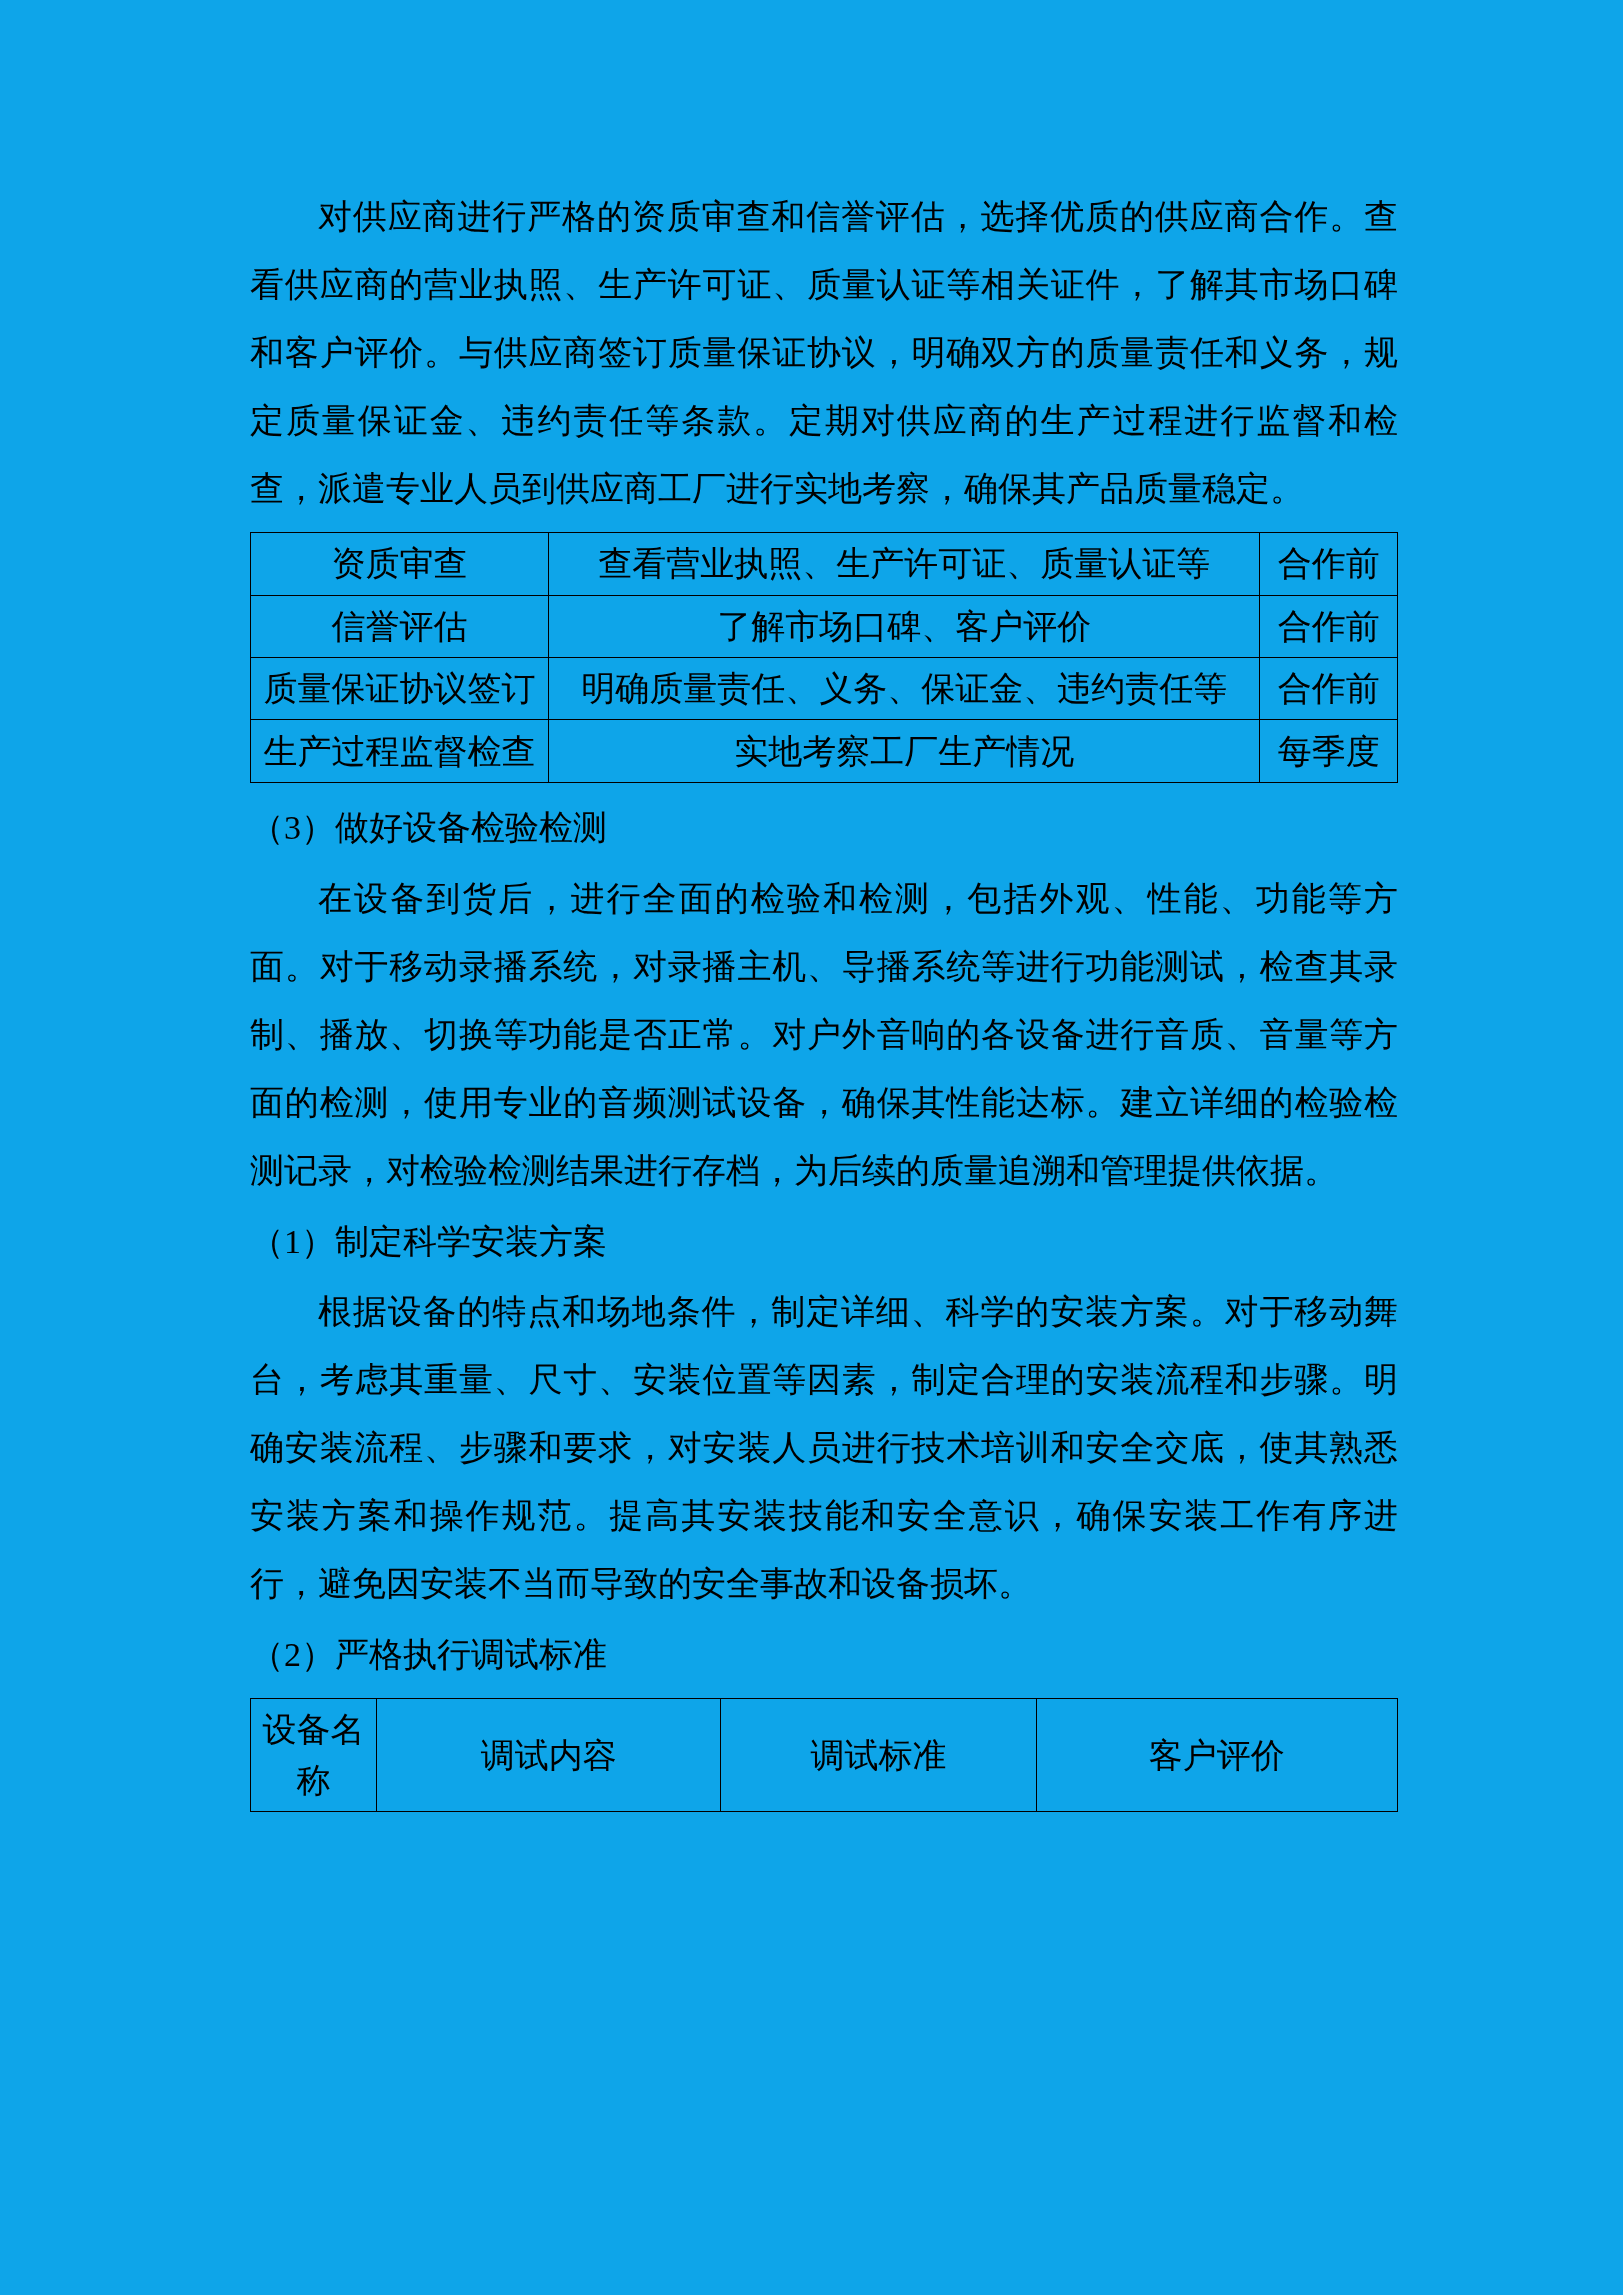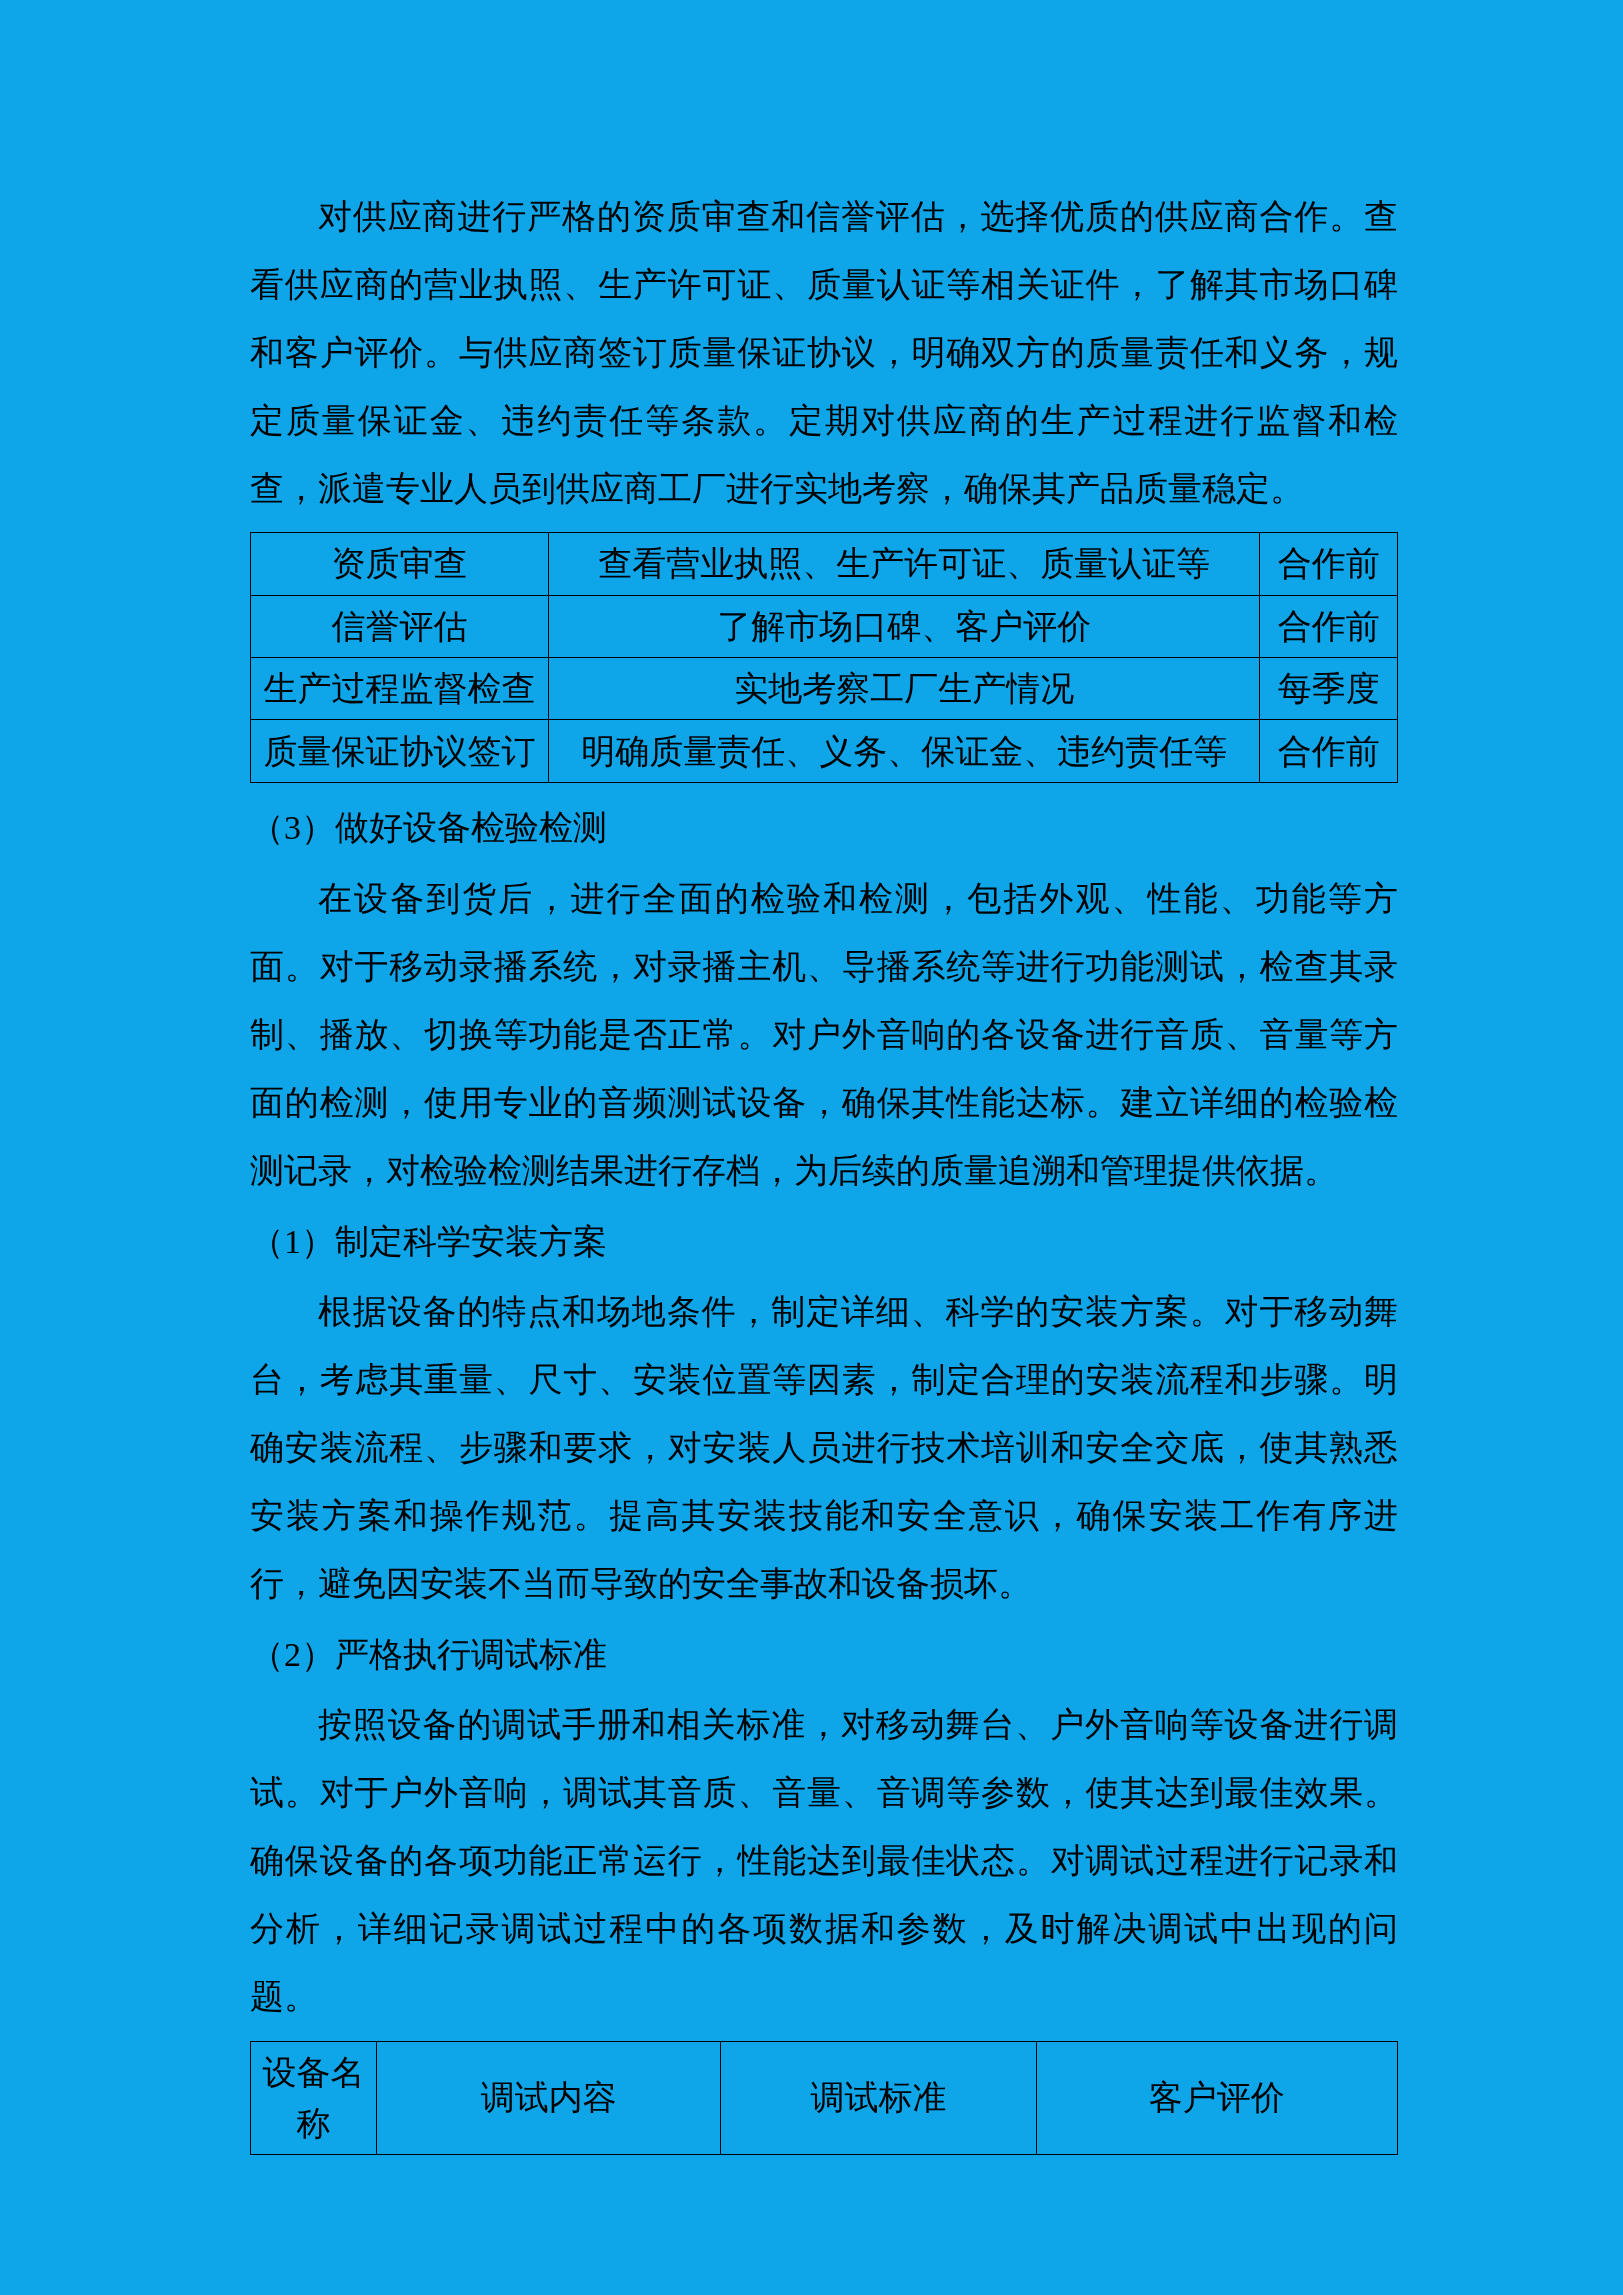--- a/index.html
+++ b/index.html
@@ -76,44 +76,43 @@
       <td>资质审查</td>
       <td>查看营业执照、生产许可证、质量认证等</td>
       <td>合作前</td>
     </tr>
     <tr>
       <td>信誉评估</td>
       <td>了解市场口碑、客户评价</td>
       <td>合作前</td>
     </tr>
     <tr>
+      <td>质量保证协议签订</td>
+      <td>明确质量责任、义务、保证金、违约责任等</td>
+      <td>合作前</td>
+    </tr>
+    <tr>
       <td>生产过程监督检查</td>
       <td>实地考察工厂生产情况</td>
       <td>每季度</td>
-    </tr>
-    <tr>
-      <td>质量保证协议签订</td>
-      <td>明确质量责任、义务、保证金、违约责任等</td>
-      <td>合作前</td>
     </tr>
   </tbody>
     </table>
 
   <p class="para heading">（3）做好设备检验检测</p>
 
   <p class="para indent">在设备到货后，进行全面的检验和检测，包括外观、性能、功能等方面。对于移动录播系统，对录播主机、导播系统等进行功能测试，检查其录制、播放、切换等功能是否正常。对户外音响的各设备进行音质、音量等方面的检测，使用专业的音频测试设备，确保其性能达标。建立详细的检验检测记录，对检验检测结果进行存档，为后续的质量追溯和管理提供依据。</p>
 
 
   <p class="para heading">（1）制定科学安装方案</p>
 
   <p class="para indent">根据设备的特点和场地条件，制定详细、科学的安装方案。对于移动舞台，考虑其重量、尺寸、安装位置等因素，制定合理的安装流程和步骤。明确安装流程、步骤和要求，对安装人员进行技术培训和安全交底，使其熟悉安装方案和操作规范。提高其安装技能和安全意识，确保安装工作有序进行，避免因安装不当而导致的安全事故和设备损坏。</p>
 
   <p class="para heading">（2）严格执行调试标准</p>
 
-  <p class="para indent">按照设备的调试手册和相关标准，对移动舞台、户外音响等设备进行调试。对于户外音响，调试其音质、音量、音调等参数，使其达到最佳效果。确保设备的各项功能正常运行，性能达到最佳状态。对调试过程进行记录和分析，详细记录调试过程中的各项数据和参数，及时解决调试中出现的问题。</p>
 
   <table class="t2">
     <colgroup>
         <col class="c0">
         <col class="c1">
         <col class="c2">
         <col class="c3">
       </colgroup>
     <tbody>
         <tr>

